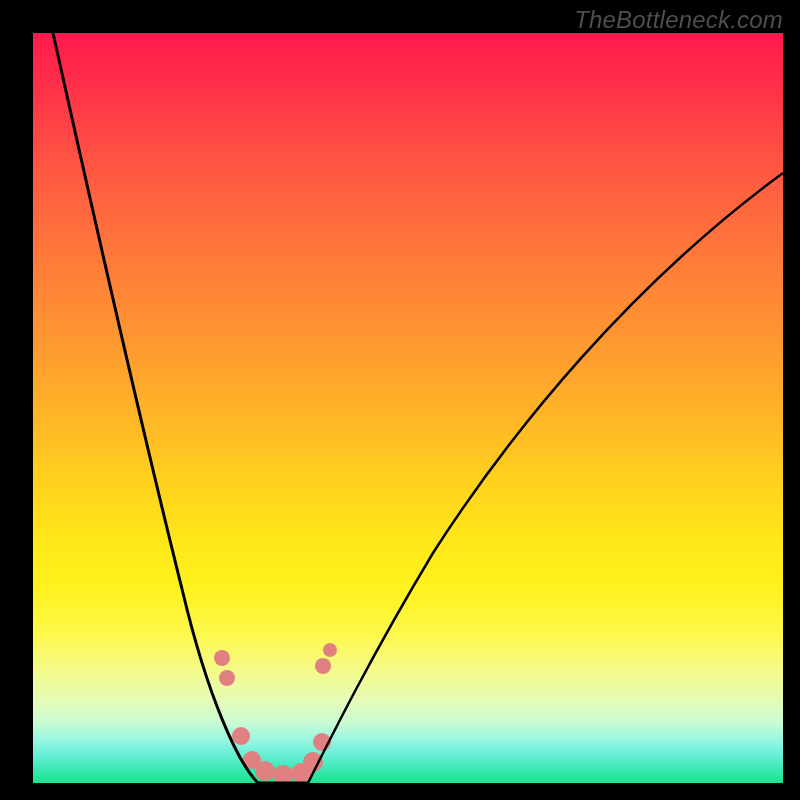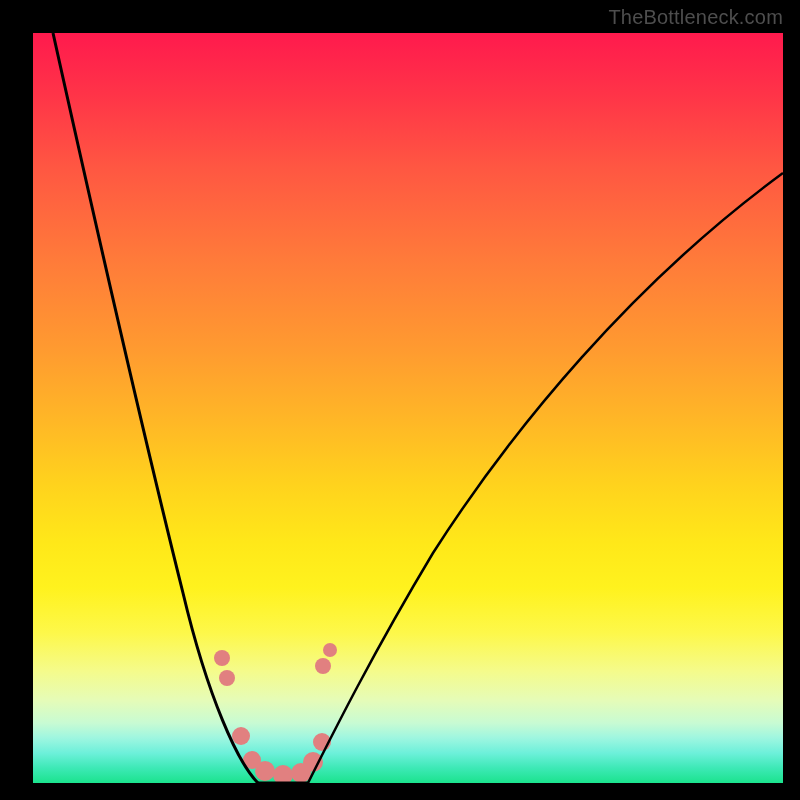--- a/index.html
+++ b/index.html
@@ -49,24 +49,25 @@
       #6df0da 96%,
       #3de9b6 98%,
       #1be38d 100%
     );
   }
   .watermark {
     position: absolute;
     right: 17px;
     top: 6px;
     color: #4e4e4e;
-    font-size: 20px;
+    font-size: 24px;
     font-weight: 500;
     letter-spacing: 0.2px;
     user-select: none;
+    font-style: italic;
   }
   svg.curves {
     position: absolute;
     inset: 0;
   }
 </style>
 </head>
 <body>
 
 <div class="frame">

